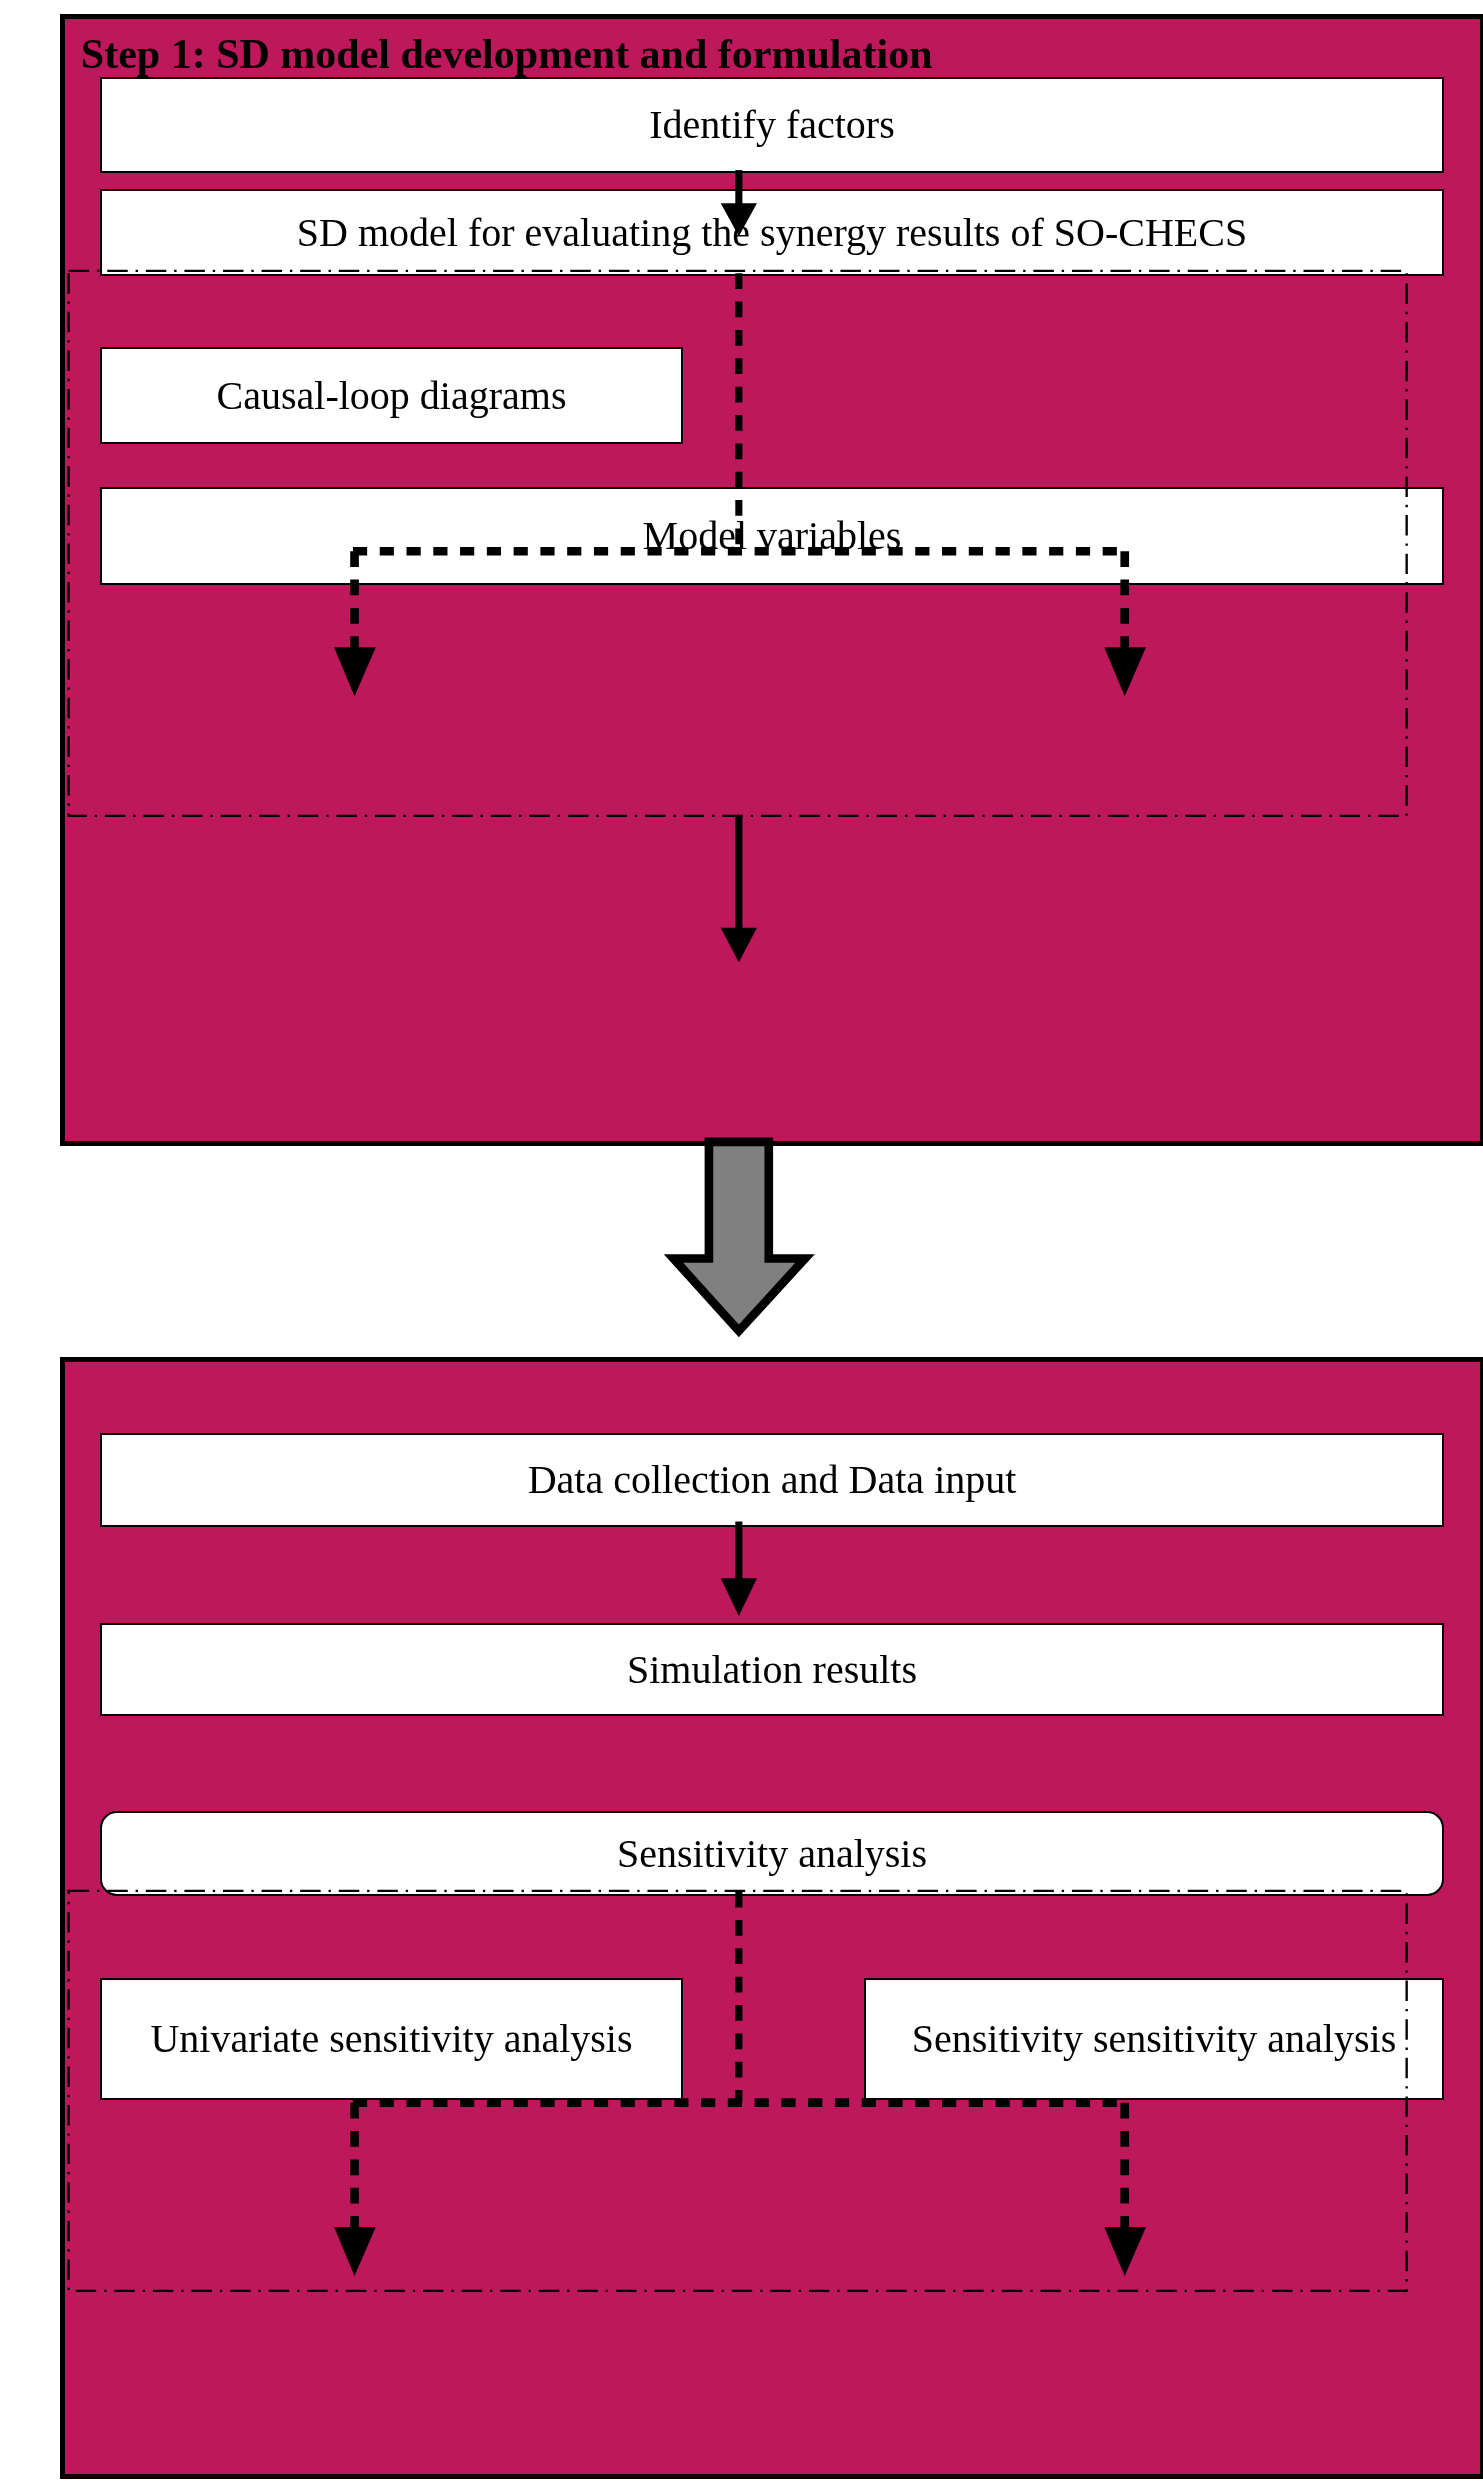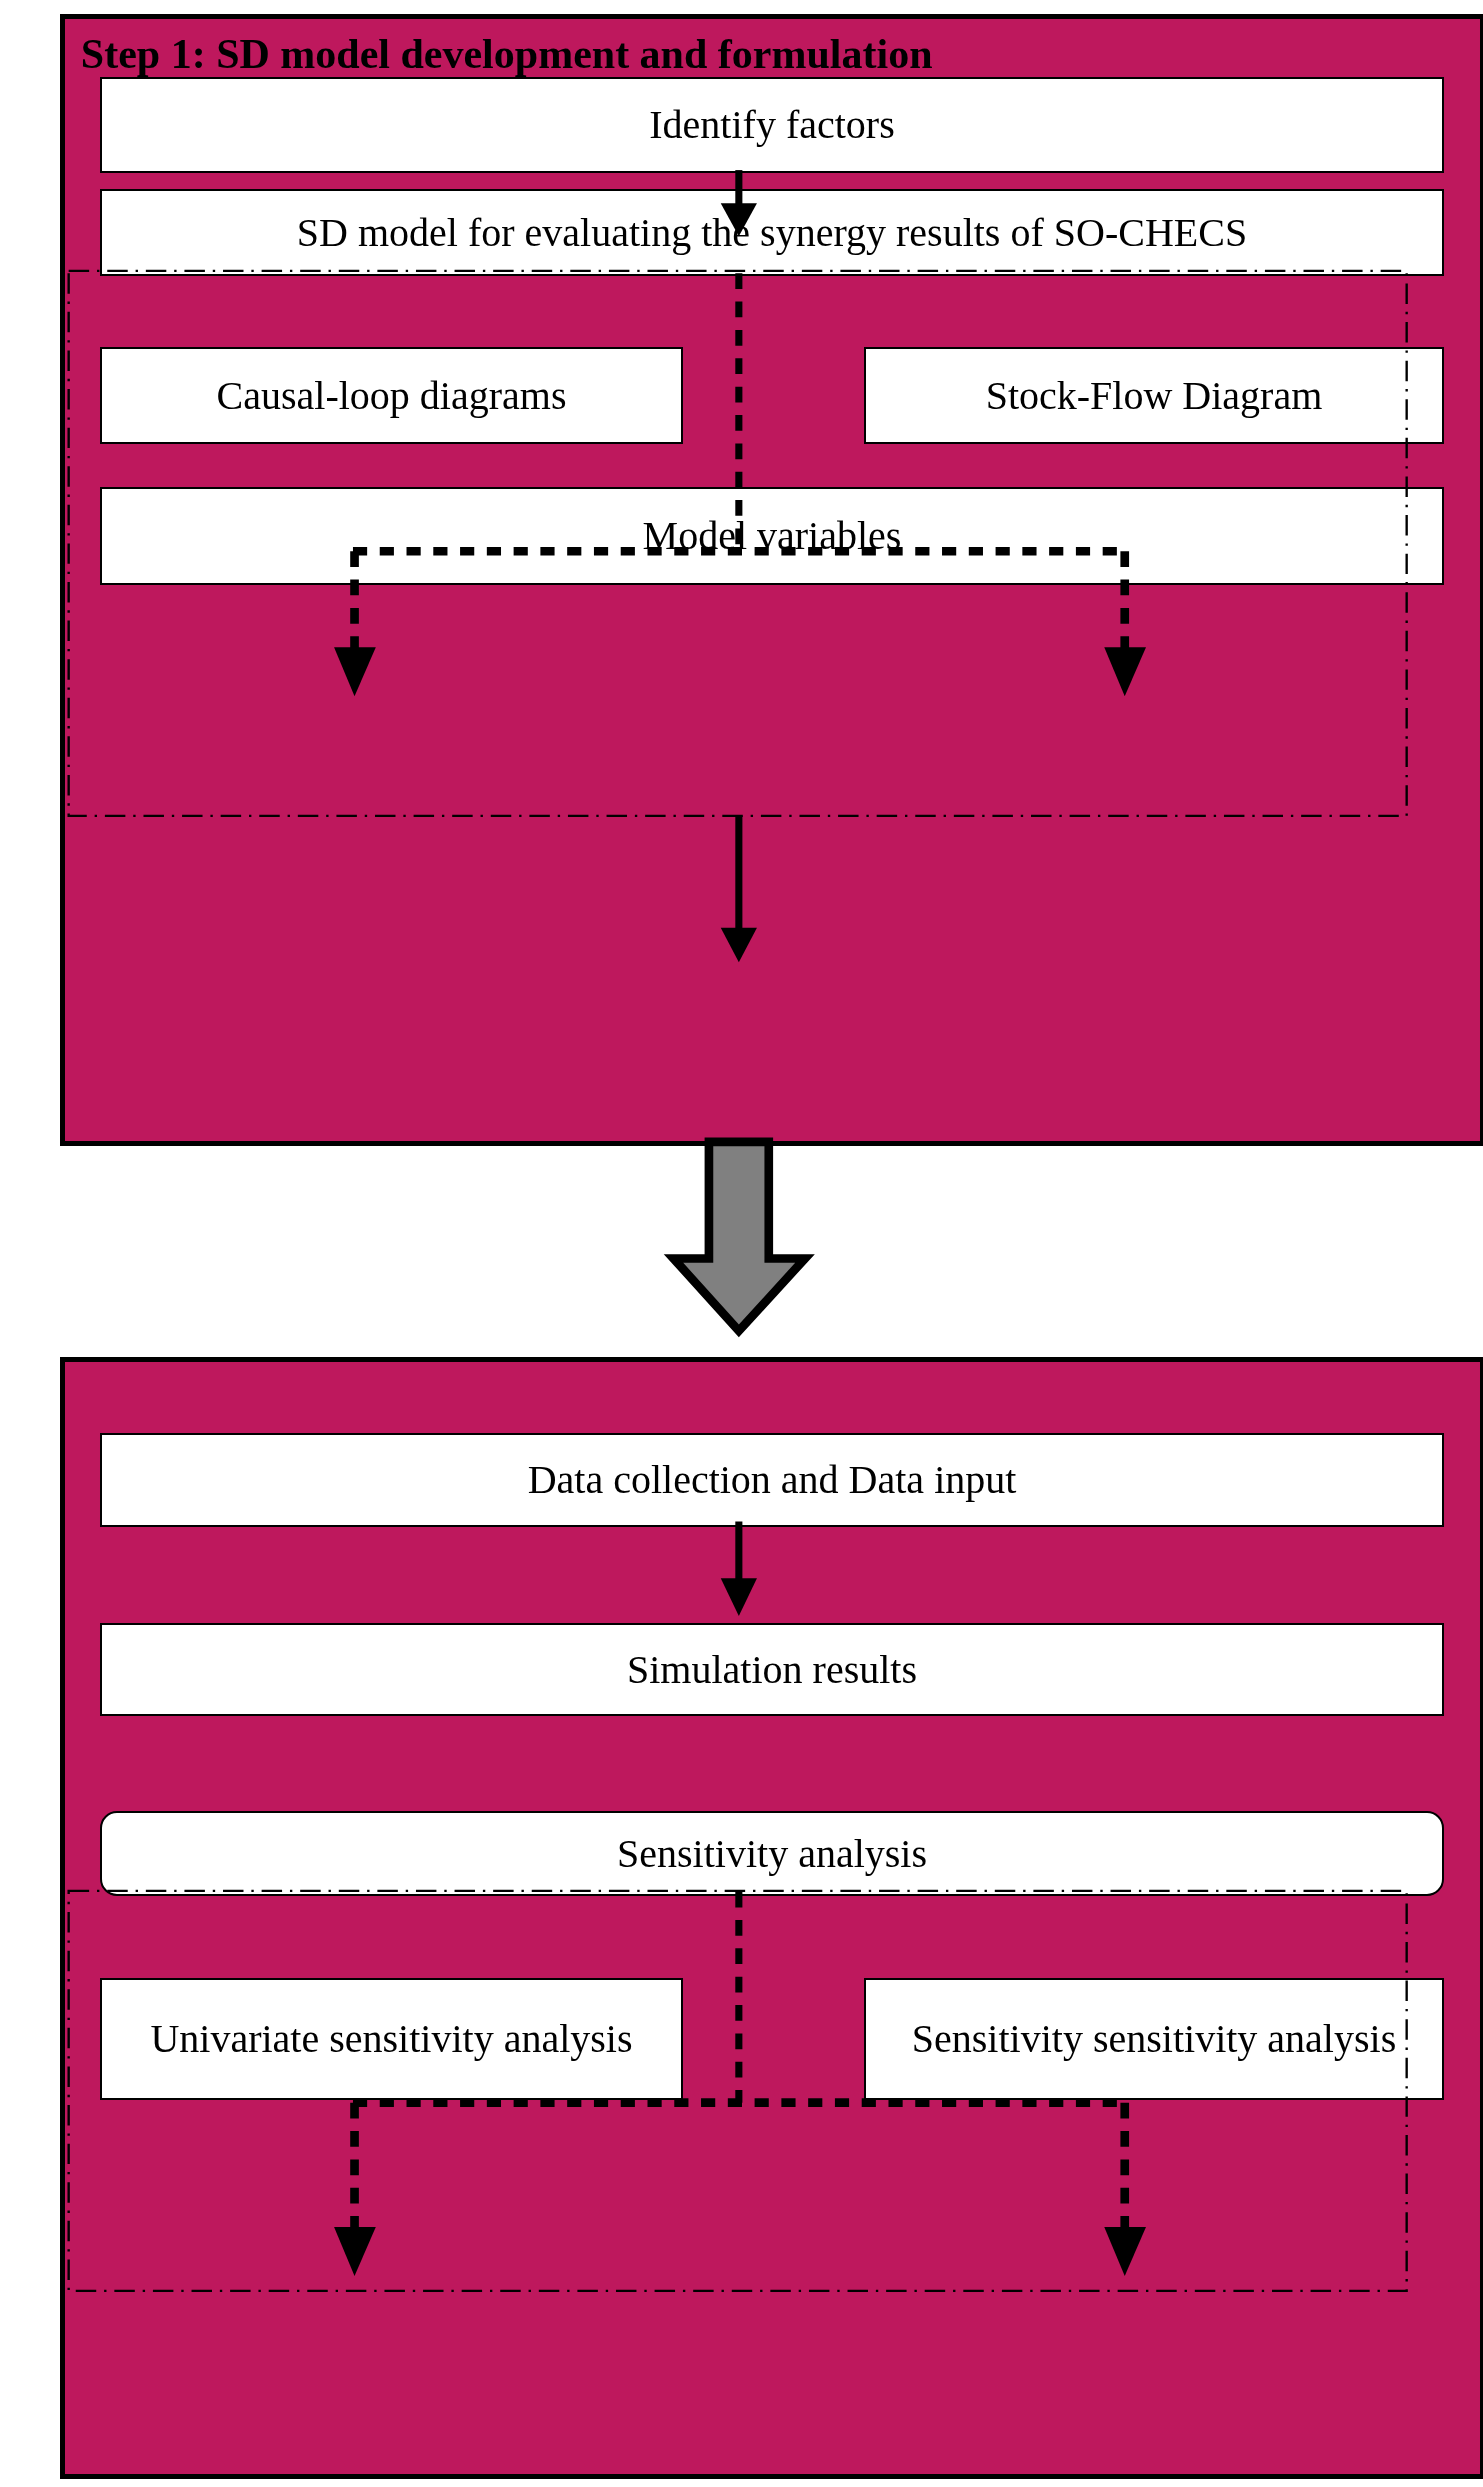--- a/index.html
+++ b/index.html
@@ -49,21 +49,20 @@
   <div class="step-panel" id="step1-panel">
 
     <div class="step-title" id="step1-title">Step 1: SD model development and formulation</div>
 
     <div class="pbox" id="box-identify-factors">Identify factors</div>
 
     <div class="pbox" id="box-sd-model">SD model for evaluating the synergy results of SO-CHECS</div>
 
     <div class="pbox" id="box-causal-loop">Causal-loop diagrams</div>
 
-    <div class="pbox" id="box-stock-flow">Stock-Flow Diagram</div>
 
     <div class="pbox" id="box-model-variables">Model variables</div>
   </div>
 
   <div class="step-panel" id="step2-panel">
 
 
     <div class="pbox" id="box-data-collection">Data collection and Data input</div>
 
     <div class="pbox" id="box-sim-results">Simulation results</div>

